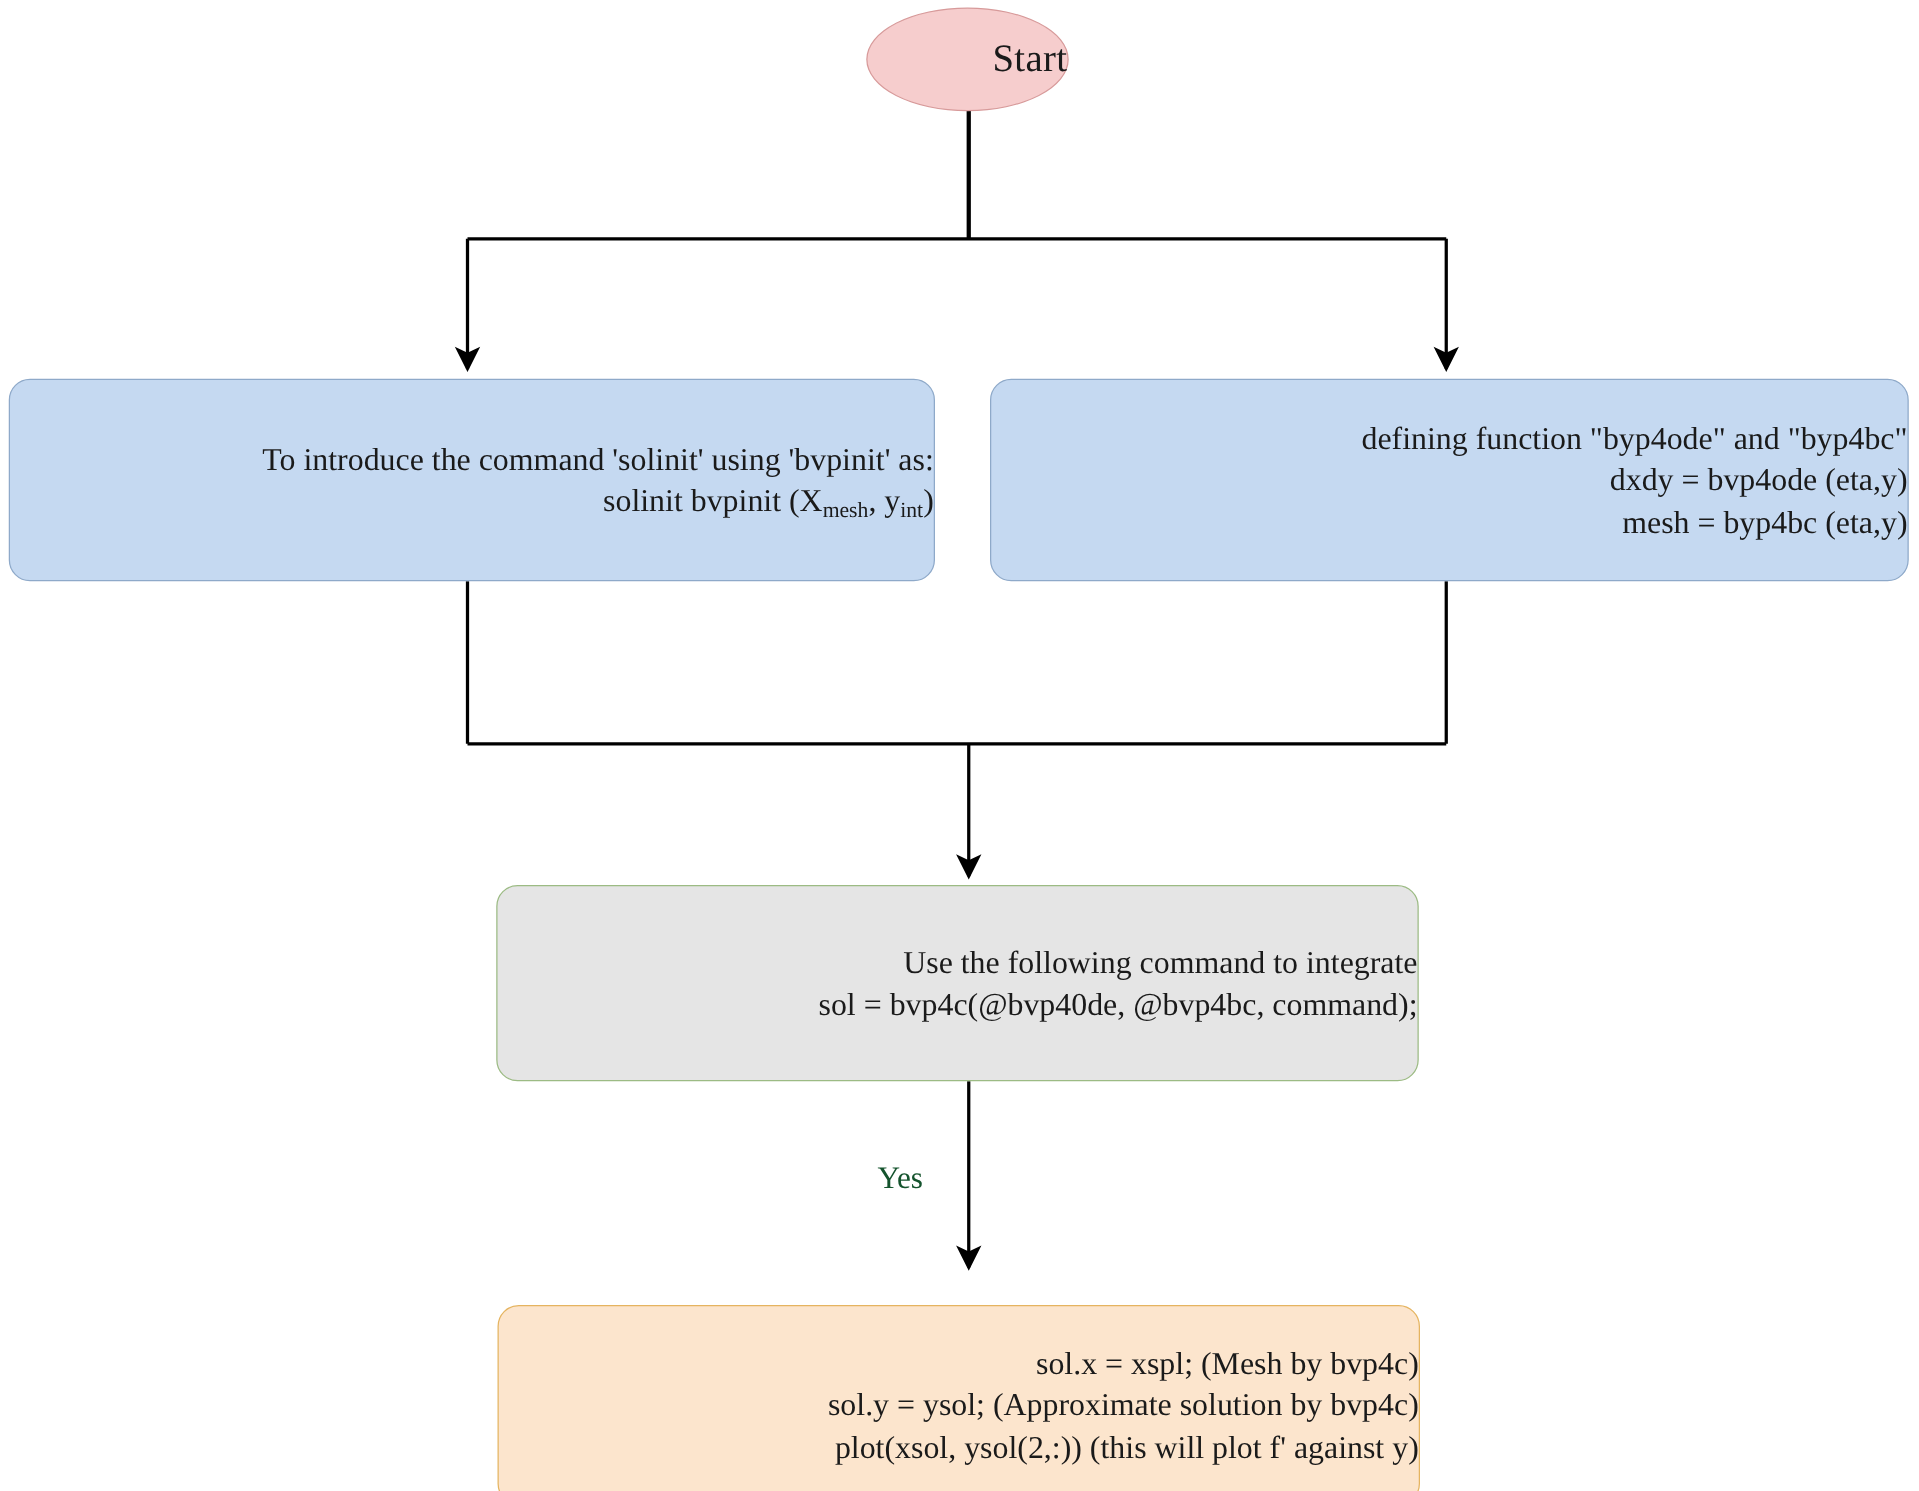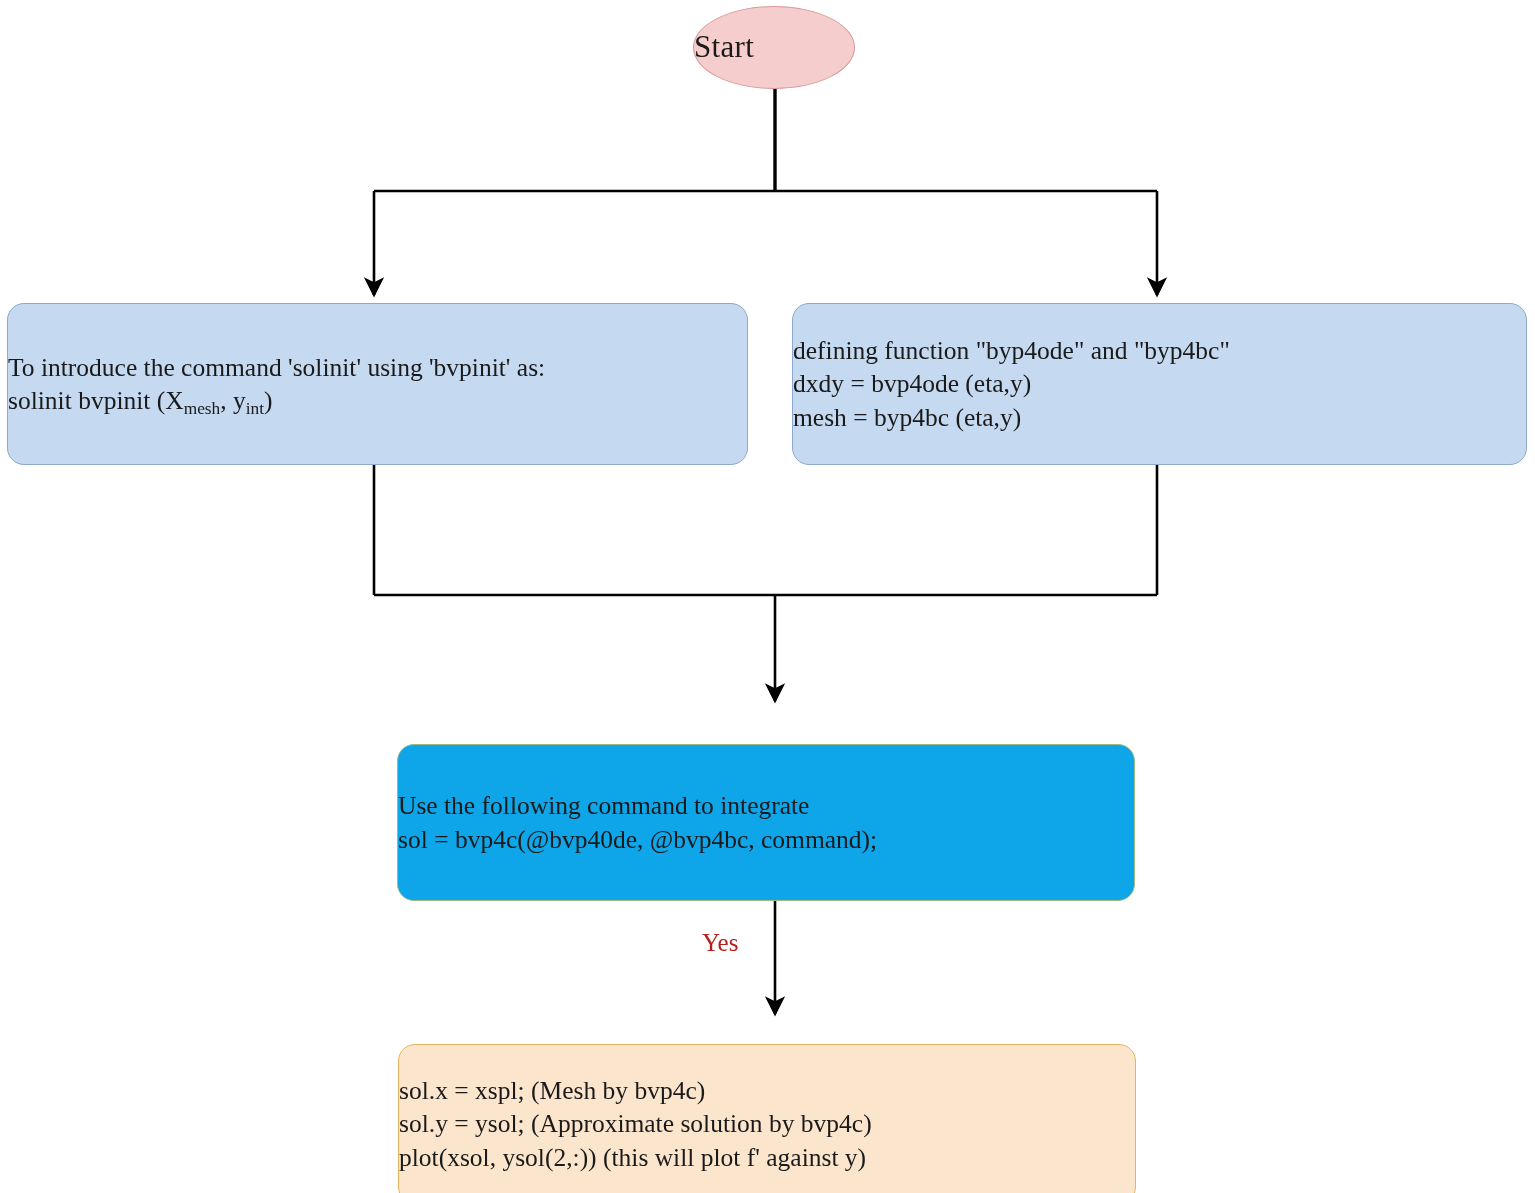--- a/index.html
+++ b/index.html
@@ -25,21 +25,21 @@
     top: 0;
     width: 1535px;
     height: 1193px;
     pointer-events: none;
   }
   .node {
     position: absolute;
     box-sizing: border-box;
     display: flex;
     flex-direction: column;
-    align-items: flex-start;
+    align-items: flex-end;
     justify-content: center;
     text-align: center;
   }
   .node .line {
     display: block;
     white-space: nowrap;
     line-height: 1.30;
   }
   
   .terminal {
@@ -52,35 +52,34 @@
   
   .process {
     border-radius: 17px;
     font-size: 25.5px;
   }
   .process.blue {
     background: #c5d9f1;
     border: 1.4px solid #8ea9c9;
   }
   .process.green {
-    background: #0ea5e9;
+    background: #e5e5e5;
     border: 1.4px solid #9cbb84;
-    margin-top: 36px;
   }
   .process.orange {
     background: #fce5cd;
     border: 1.8px solid #e8b councils;
     border: 1.8px solid #e5b460;
     margin-top: 24px;
   }
   .edge-label {
     position: absolute;
     font-size: 25px;
     line-height: 1;
-    color: #b91c1c;
+    color: #14532d;
     white-space: nowrap;
     text-align: right;
   }
   sub {
     font-size: 0.68em;
     vertical-align: -0.28em;
     line-height: 0;
   }
 </style>
 </head>

